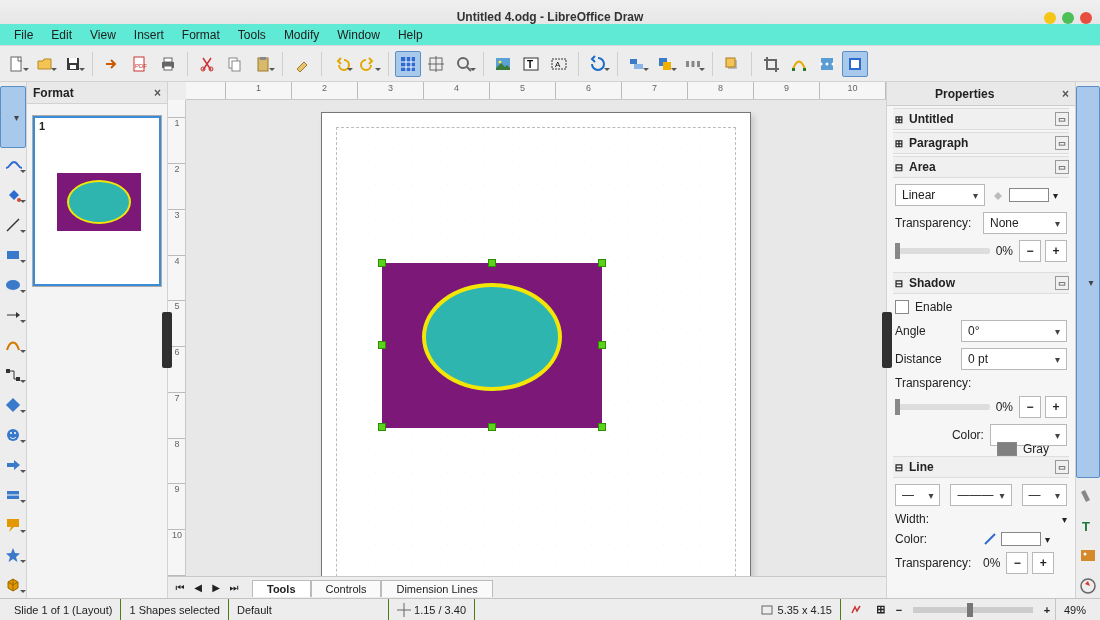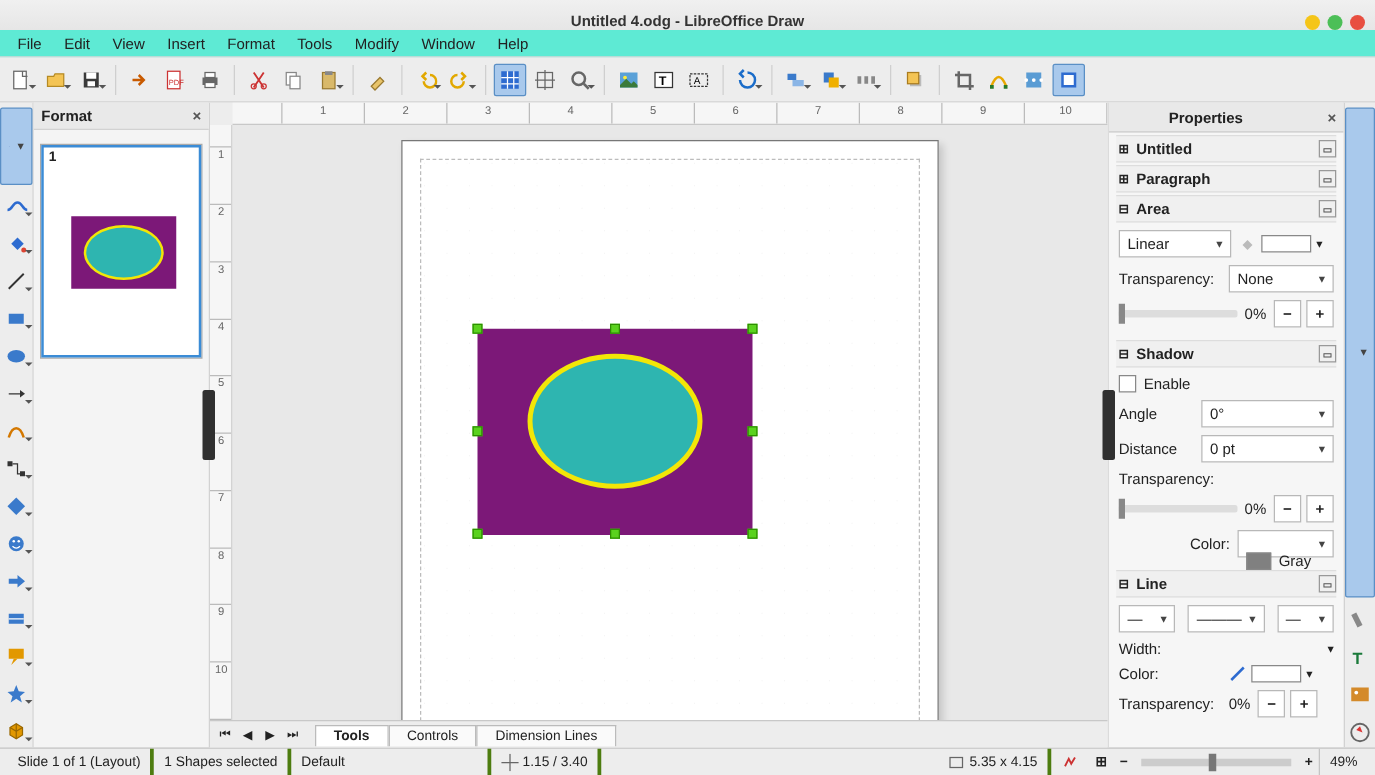--- a/index.html
+++ b/index.html
@@ -91,21 +91,21 @@
   .more-icon{ width:14px; height:14px; border:1px solid #999; font-size:8px; display:flex; align-items:center; justify-content:center; color:#555;}
 
   
   .rstrip{ width:30px; background:#ededed; border-left:1px solid #d2d2d2; display:flex; flex-direction:column; align-items:center; padding-top:4px; gap:6px;}
   .rbtn{ width:24px; height:24px; display:flex; align-items:center; justify-content:center; border-radius:2px;}
   .rbtn.sel{ background:#a9c9ec; border:1px solid #5a8fc5;}
   .rbtn svg{ width:18px; height:18px; }
 
   
   .statusbar{ height:22px; border-top:1px solid #c4c4c4; background:#ededed; display:flex; align-items:center; font-size:11px; padding:0 6px; gap:0;}
-  .statusbar .cell{ padding:0 8px; border-right:3px solid #4d7c0f; height:100%; display:flex; align-items:center;}
+  .statusbar .cell{ padding:0 8px; border-right:1px solid #4d7c0f; height:100%; display:flex; align-items:center;}
   .statusbar .spacer{ flex:1; }
   .zoom-slider{ width:120px; height:6px; background:#ccc; position:relative; margin:0 6px;}
   .zoom-slider .zt{ position:absolute; left:45%; top:-4px; width:6px; height:14px; background:#777;}
   .zoom-ctrl{ width:16px; text-align:center; font-weight:bold;}
   .statusbar .sig{ width:14px; height:14px; }
 
   
   .vstrip, .rstrip, .toolbarrow, .menubar, .tabsrow, .pagespanel, .propspanel { user-select: none; }
 </style>
 </head>

